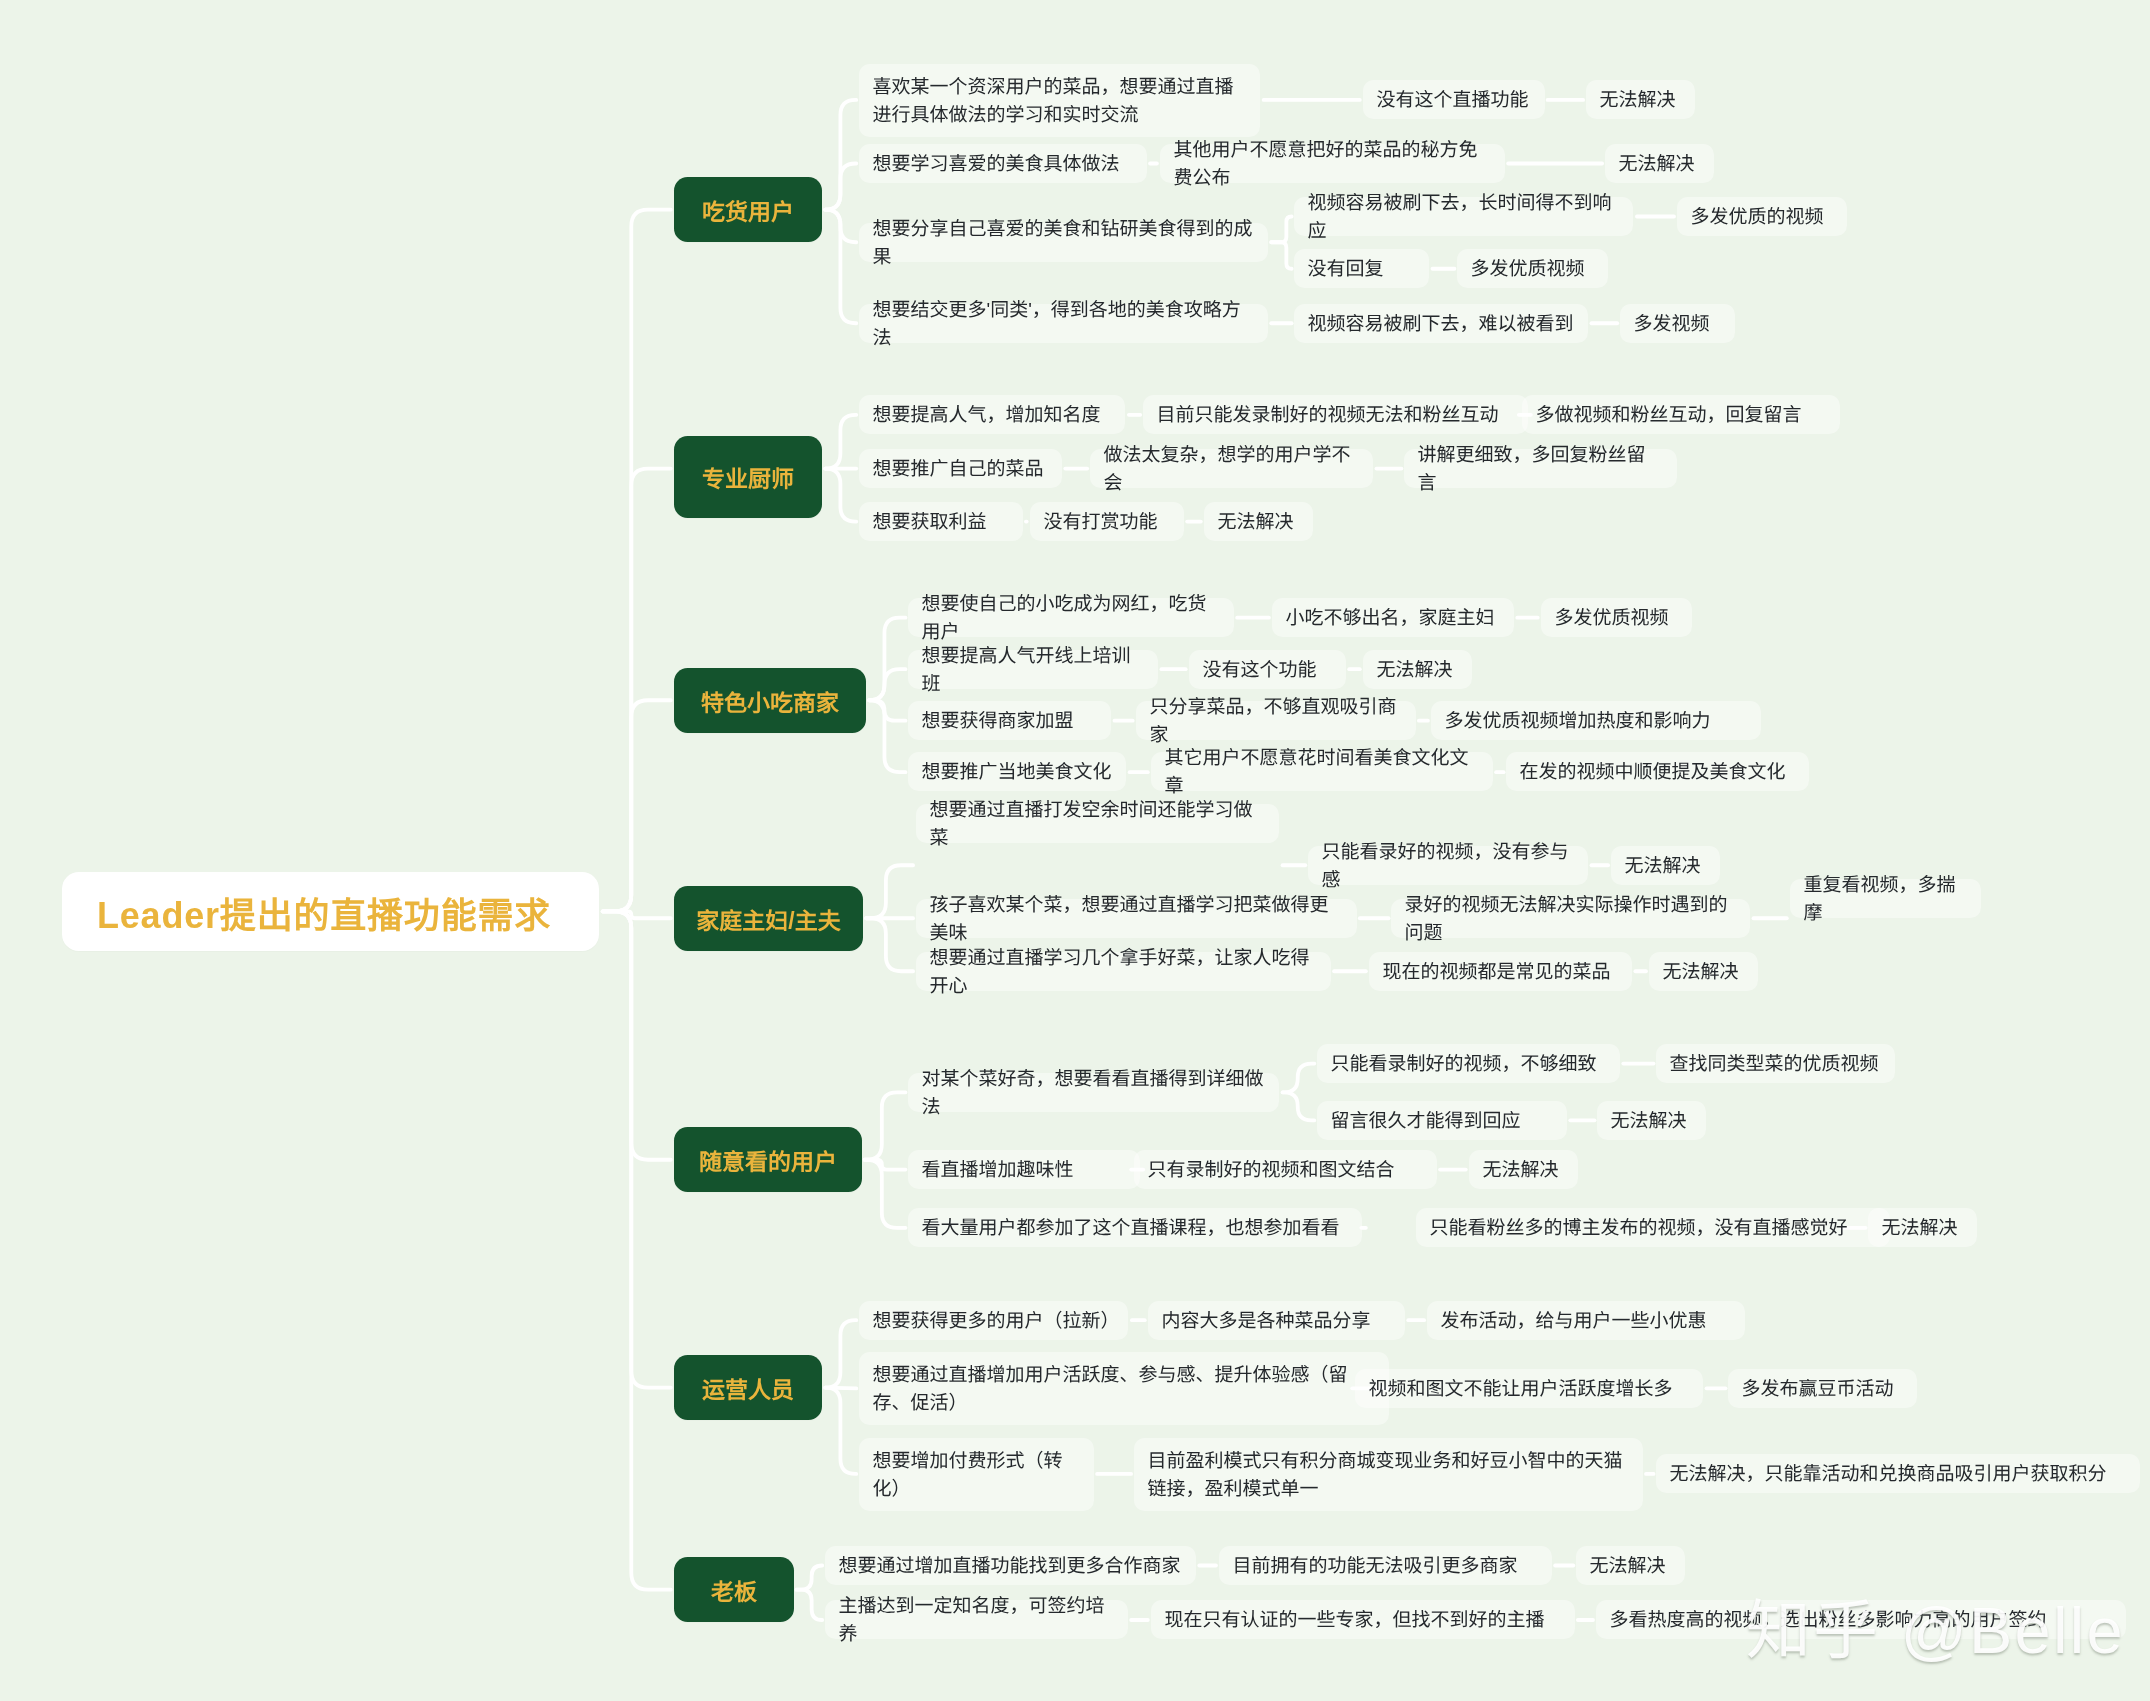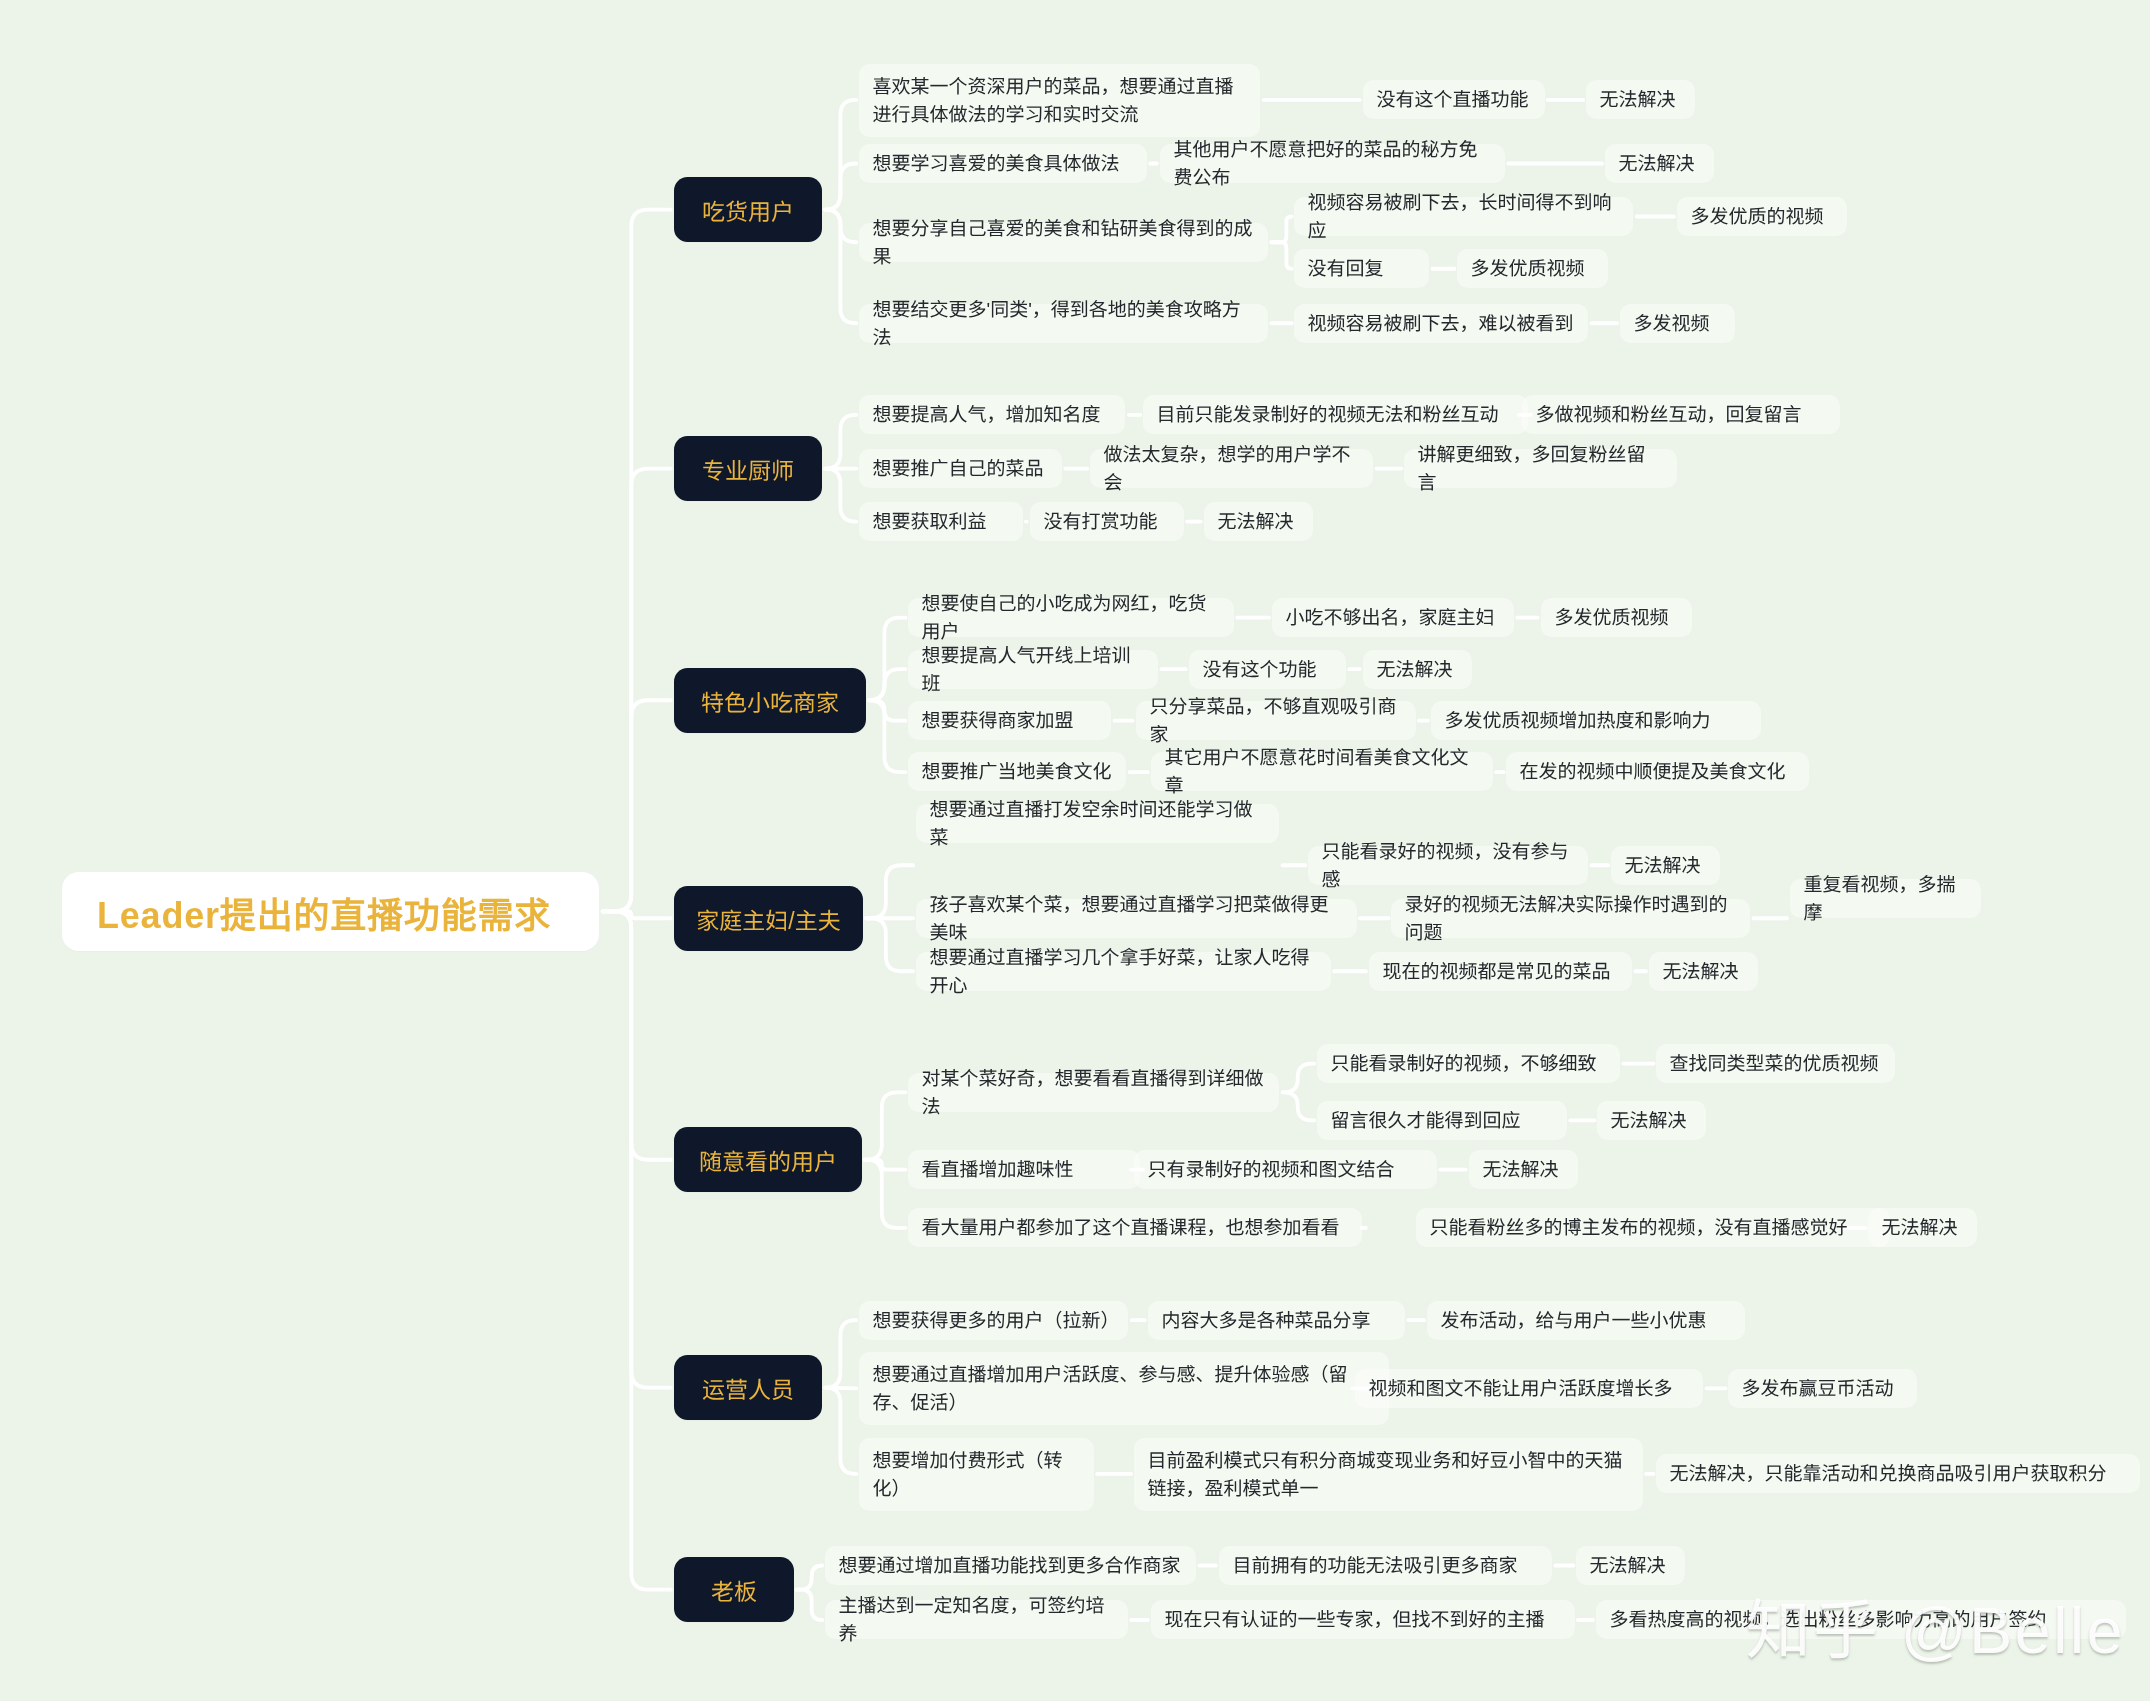--- a/index.html
+++ b/index.html
@@ -52,25 +52,25 @@
     color: #eab43c;
     font-size: 36px;
     font-weight: 700;
     letter-spacing: 0.8px;
     padding: 0 35px;
     justify-content: flex-start;
     box-shadow: 0 0.8px 1.5px rgba(0,0,0,0.02);
   }
 
   .branch-node {
-    background: #0f172a;
+    background: #14532d;
     border-radius: 13.6px;
     color: #eab43c;
     font-size: 23px;
-    font-weight: 400;
+    font-weight: 700;
     padding: 0 19.7px;
     justify-content: center;
     box-shadow: 0 0.8px 1.5px rgba(0,0,0,0.02);
   }
 
   .leaf-node {
     background: rgba(255,255,255,0.42);
     border-radius: 10.6px;
     color: #24282c;
     font-size: 19px;
@@ -193,21 +193,21 @@
       <div class="node leaf-node" style="left: 1160px; top: 144px; width: 345px; height: 39px;">其他用户不愿意把好的菜品的秘方免费公布</div>
       <div class="node leaf-node" style="left: 1605px; top: 144px; width: 109px; height: 39px;">无法解决</div>
       <div class="node leaf-node" style="left: 859px; top: 223px; width: 409px; height: 39px;">想要分享自己喜爱的美食和钻研美食得到的成果</div>
       <div class="node leaf-node" style="left: 1294px; top: 197px; width: 339px; height: 39px;">视频容易被刷下去，长时间得不到响应</div>
       <div class="node leaf-node" style="left: 1677px; top: 197px; width: 170px; height: 39px;">多发优质的视频</div>
       <div class="node leaf-node" style="left: 1294px; top: 249px; width: 135px; height: 39px;">没有回复</div>
       <div class="node leaf-node" style="left: 1457px; top: 249px; width: 151px; height: 39px;">多发优质视频</div>
       <div class="node leaf-node" style="left: 859px; top: 304px; width: 409px; height: 39px;">想要结交更多'同类'，得到各地的美食攻略方法</div>
       <div class="node leaf-node" style="left: 1294px; top: 304px; width: 294px; height: 39px;">视频容易被刷下去，难以被看到</div>
       <div class="node leaf-node" style="left: 1620px; top: 304px; width: 115px; height: 39px;">多发视频</div>
-      <div class="node branch-node" style="left: 674px; top: 436px; width: 148px; height: 65px;">专业厨师</div>
+      <div class="node branch-node" style="left: 674px; top: 436px; width: 148px; height: 82px;">专业厨师</div>
       <div class="node leaf-node" style="left: 859px; top: 395px; width: 266px; height: 39px;">想要提高人气，增加知名度</div>
       <div class="node leaf-node" style="left: 1143px; top: 395px; width: 385px; height: 39px;">目前只能发录制好的视频无法和粉丝互动</div>
       <div class="node leaf-node" style="left: 1522px; top: 395px; width: 318px; height: 39px;">多做视频和粉丝互动，回复留言</div>
       <div class="node leaf-node" style="left: 859px; top: 449px; width: 203px; height: 39px;">想要推广自己的菜品</div>
       <div class="node leaf-node" style="left: 1090px; top: 449px; width: 283px; height: 39px;">做法太复杂，想学的用户学不会</div>
       <div class="node leaf-node" style="left: 1404px; top: 449px; width: 273px; height: 39px;">讲解更细致，多回复粉丝留言</div>
       <div class="node leaf-node" style="left: 859px; top: 502px; width: 164px; height: 39px;">想要获取利益</div>
       <div class="node leaf-node" style="left: 1030px; top: 502px; width: 154px; height: 39px;">没有打赏功能</div>
       <div class="node leaf-node" style="left: 1204px; top: 502px; width: 109px; height: 39px;">无法解决</div>
       <div class="node branch-node" style="left: 674px; top: 668px; width: 192px; height: 65px;">特色小吃商家</div>

